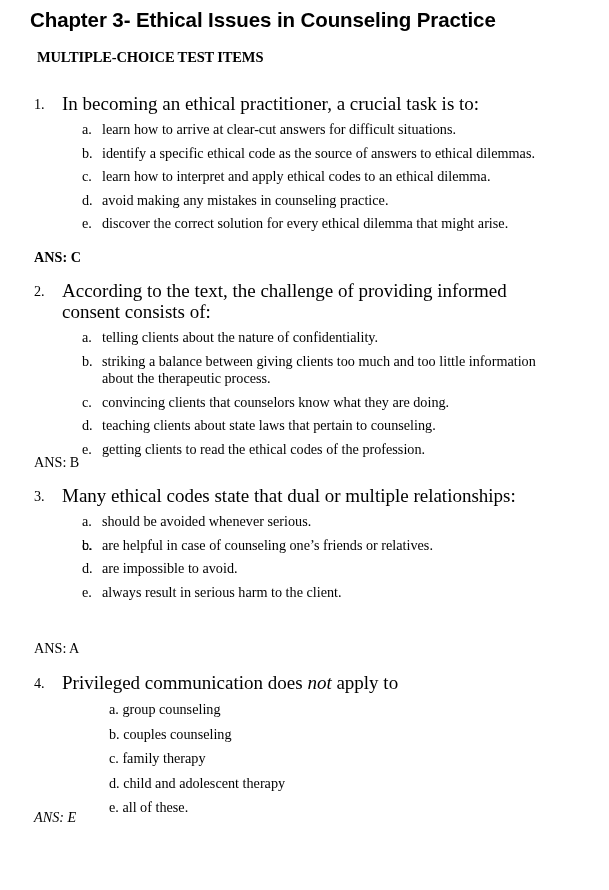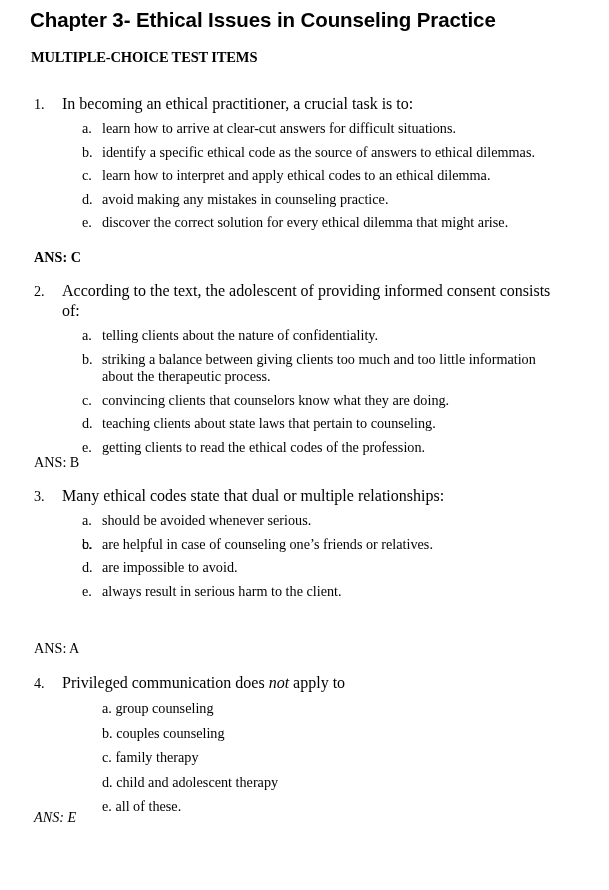--- a/index.html
+++ b/index.html
@@ -31,21 +31,21 @@
     top: 8px;
     font-family: "Liberation Sans", "DejaVu Sans", sans-serif;
     font-weight: bold;
     font-size: 20.5px;
     line-height: 24px;
     letter-spacing: -0.1px;
     white-space: nowrap;
   }
   .section-heading {
     position: absolute;
-    left: 31px;
+    left: 37px;
     top: 48px;
     font-family: "Liberation Serif", "DejaVu Serif", serif;
     font-weight: bold;
     font-size: 14.5px;
     line-height: 18px;
     letter-spacing: -0.15px;
     white-space: nowrap;
   }
 
   
@@ -62,21 +62,21 @@
     padding-left: 62px;
     padding-right: 40px;
   }
   .q-num {
     position: absolute;
     left: 34px;
     top: 0;
     font-size: 14.2px;
   }
   .q-text {
-    font-size: 16px;
+    font-size: 19px;
   }
 
   
   .opt-list-a {
     margin: 0;
     padding: 0;
     list-style: none;
   }
   .opt-list-a .opt {
     position: relative;
@@ -89,21 +89,21 @@
   }
   .opt-list-a .opt-letter {
     position: absolute;
     left: 82px;
     top: 0;
     font-size: 14.2px;
   }
 
   
   .opt-list-b {
-    margin: 0;
+    margin: 7px;
     padding: 0;
     list-style: none;
   }
   .opt-list-b .opt {
     position: relative;
     padding-left: 102px;
     padding-right: 42px;
     font-size: 14.2px;
     line-height: 17.5px;
     margin-top: 7px;
@@ -154,21 +154,21 @@
         <span class="opt-letter">e.</span>
         <span>discover the correct solution for every ethical dilemma that might arise.</span>
       </li>
     </ul>
   </div>
   <div class="ans-line" style="top:248px;font-weight:bold;">ANS: C</div>
 
   <div class="qblock" style="top:281px;">
     <div class="question-line">
       <span class="q-num">2.</span>
-      <span class="q-text">According to the text, the adolescent of providing informed consent consists of:</span>
+      <span class="q-text">According to the text, the challenge of providing informed consent consists of:</span>
     </div>
     <ul class="opt-list-a">
       <li class="opt">
         <span class="opt-letter">a.</span>
         <span>telling clients about the nature of confidentiality.</span>
       </li>
       <li class="opt">
         <span class="opt-letter">b.</span>
         <span>striking a balance between giving clients too much and too little information about the therapeutic process.</span>
       </li>

